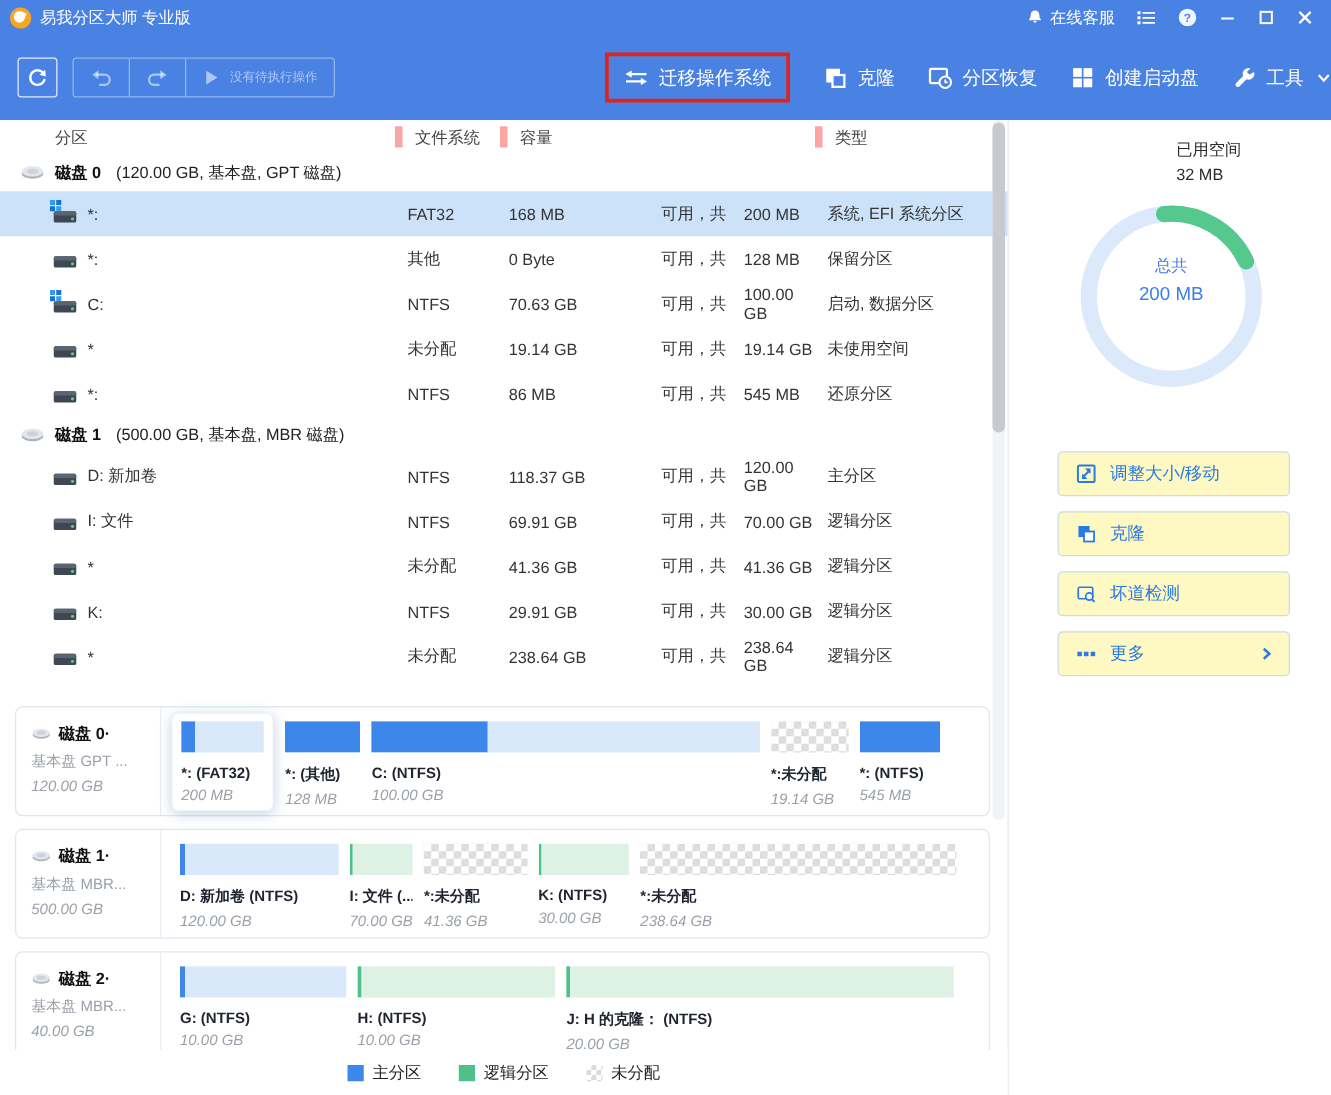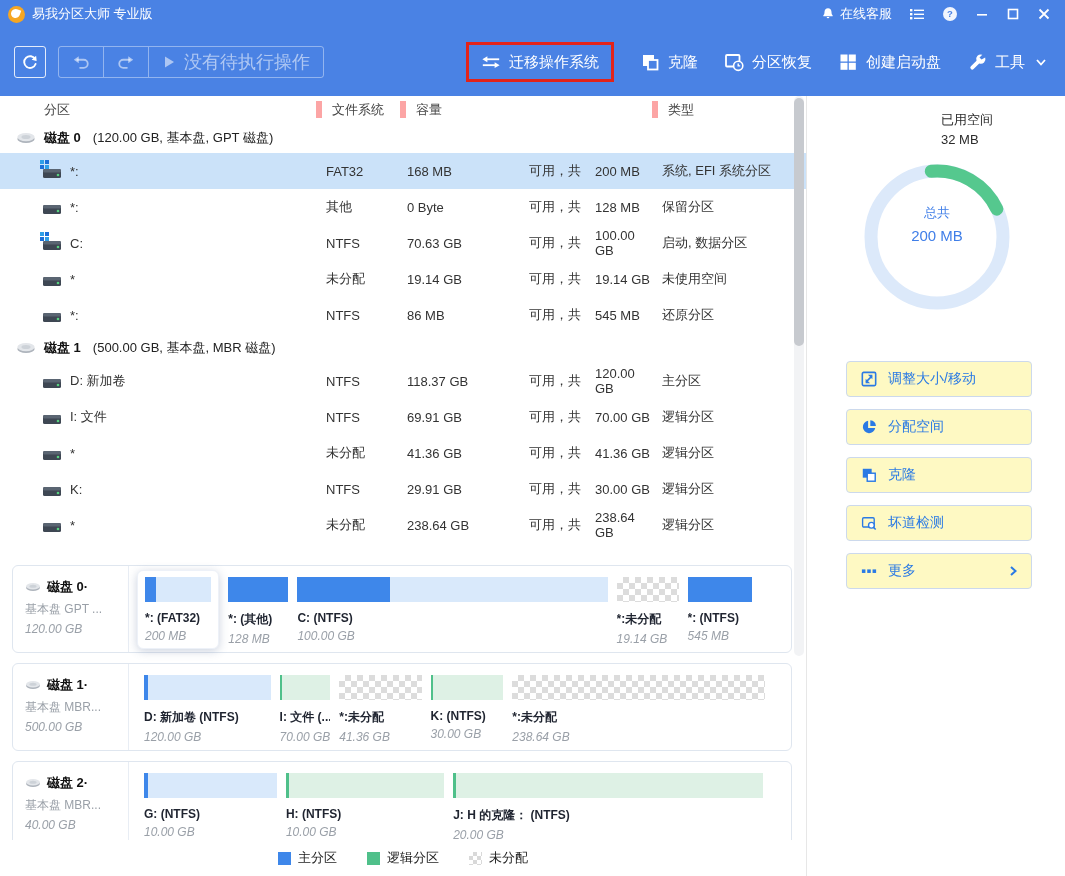--- a/index.html
+++ b/index.html
@@ -14,22 +14,22 @@
   .tb-right { margin-left:auto; display:flex; align-items:center; gap:17px; padding-right:14px; }
   .tb-right .witem { display:flex; align-items:center; gap:5px; font-size:13px; cursor:default; }
   .tb-right svg { display:block; }
 
   
   .toolbar { position:absolute; left:0; top:28px; width:1065px; height:68px; background:#4a82e4; display:flex; align-items:center; color:#fff; }
   .btn-refresh { width:32px; height:32px; margin-left:14px; border:1px solid rgba(255,255,255,.85); border-radius:3px; display:flex; align-items:center; justify-content:center; flex:none; }
   .undo-group { display:flex; align-items:stretch; height:32px; margin-left:12px; border:1px solid rgba(255,255,255,.4); border-radius:3px; color:rgba(255,255,255,.55); }
   .undo-group .ucell { display:flex; align-items:center; justify-content:center; padding:0 13px; }
   .undo-group .ucell + .ucell { border-left:1px solid rgba(255,255,255,.4); }
-  .undo-group .pending { gap:8px; font-size:18px; }
-  .tbar-right { margin-left:auto; display:flex; align-items:center; gap:26px; padding-right:18px; }
+  .undo-group .pending { gap:8px; font-size:10px; }
+  .tbar-right { margin-left:auto; display:flex; align-items:center; gap:26px; }
   .tbar-btn { display:flex; align-items:center; gap:8px; font-size:15px; cursor:default; white-space:nowrap; }
   .btn-migrate { border:3px solid #e2231a; padding:7px 12px; }
   .chev-down { margin-left:2px; }
 
   
   .main { position:absolute; left:0; top:96px; width:1065px; height:780px; background:#fff; }
   .content-left { position:absolute; left:0; top:0; width:806px; height:780px; }
   .sidebar { position:absolute; left:806px; top:0; width:259px; height:780px; border-left:1px solid #e7e7e7; }
 
   
@@ -642,27 +642,20 @@
         <svg class="ic16" viewBox="0 0 18 18">
             <rect x="1.5" y="1.5" width="15" height="15" rx="1.5" fill="none" stroke="currentColor" stroke-width="1.8"></rect>
             <line x1="5.8" y1="12.2" x2="12.2" y2="5.8" stroke="currentColor" stroke-width="1.8"></line>
             <polygon points="12.8,9.2 12.8,4.2 7.8,4.2" fill="currentColor"></polygon>
             <polygon points="5.2,8.8 5.2,13.8 10.2,13.8" fill="currentColor"></polygon>
           </svg>
         <span>调整大小/移动</span>
       </div>
       <div class="action-btn">
         <svg class="ic16" viewBox="0 0 18 18">
-            <path d="M8 2 A7 7 0 1 0 16 10 L8 10 Z" fill="currentColor"></path>
-            <path d="M10.5 1.5 A7 7 0 0 1 16.8 7.8 L10.5 7.8 Z" fill="currentColor"></path>
-          </svg>
-        <span>分配空间</span>
-      </div>
-      <div class="action-btn">
-        <svg class="ic16" viewBox="0 0 18 18">
             <rect x="2" y="2" width="10" height="10" fill="currentColor"></rect>
             <rect x="7" y="7" width="9" height="9" fill="#fff" stroke="currentColor" stroke-width="1.6"></rect>
           </svg>
         <span>克隆</span>
       </div>
       <div class="action-btn">
         <svg class="ic16" viewBox="0 0 20 20">
             <rect x="2" y="3.5" width="14.5" height="11.5" rx="1.5" fill="none" stroke="currentColor" stroke-width="1.7"></rect>
             <circle cx="13" cy="12.8" r="3.6" fill="#fff" stroke="currentColor" stroke-width="1.7"></circle>
             <line x1="15.7" y1="15.5" x2="18.3" y2="18.1" stroke="currentColor" stroke-width="1.9"></line>

